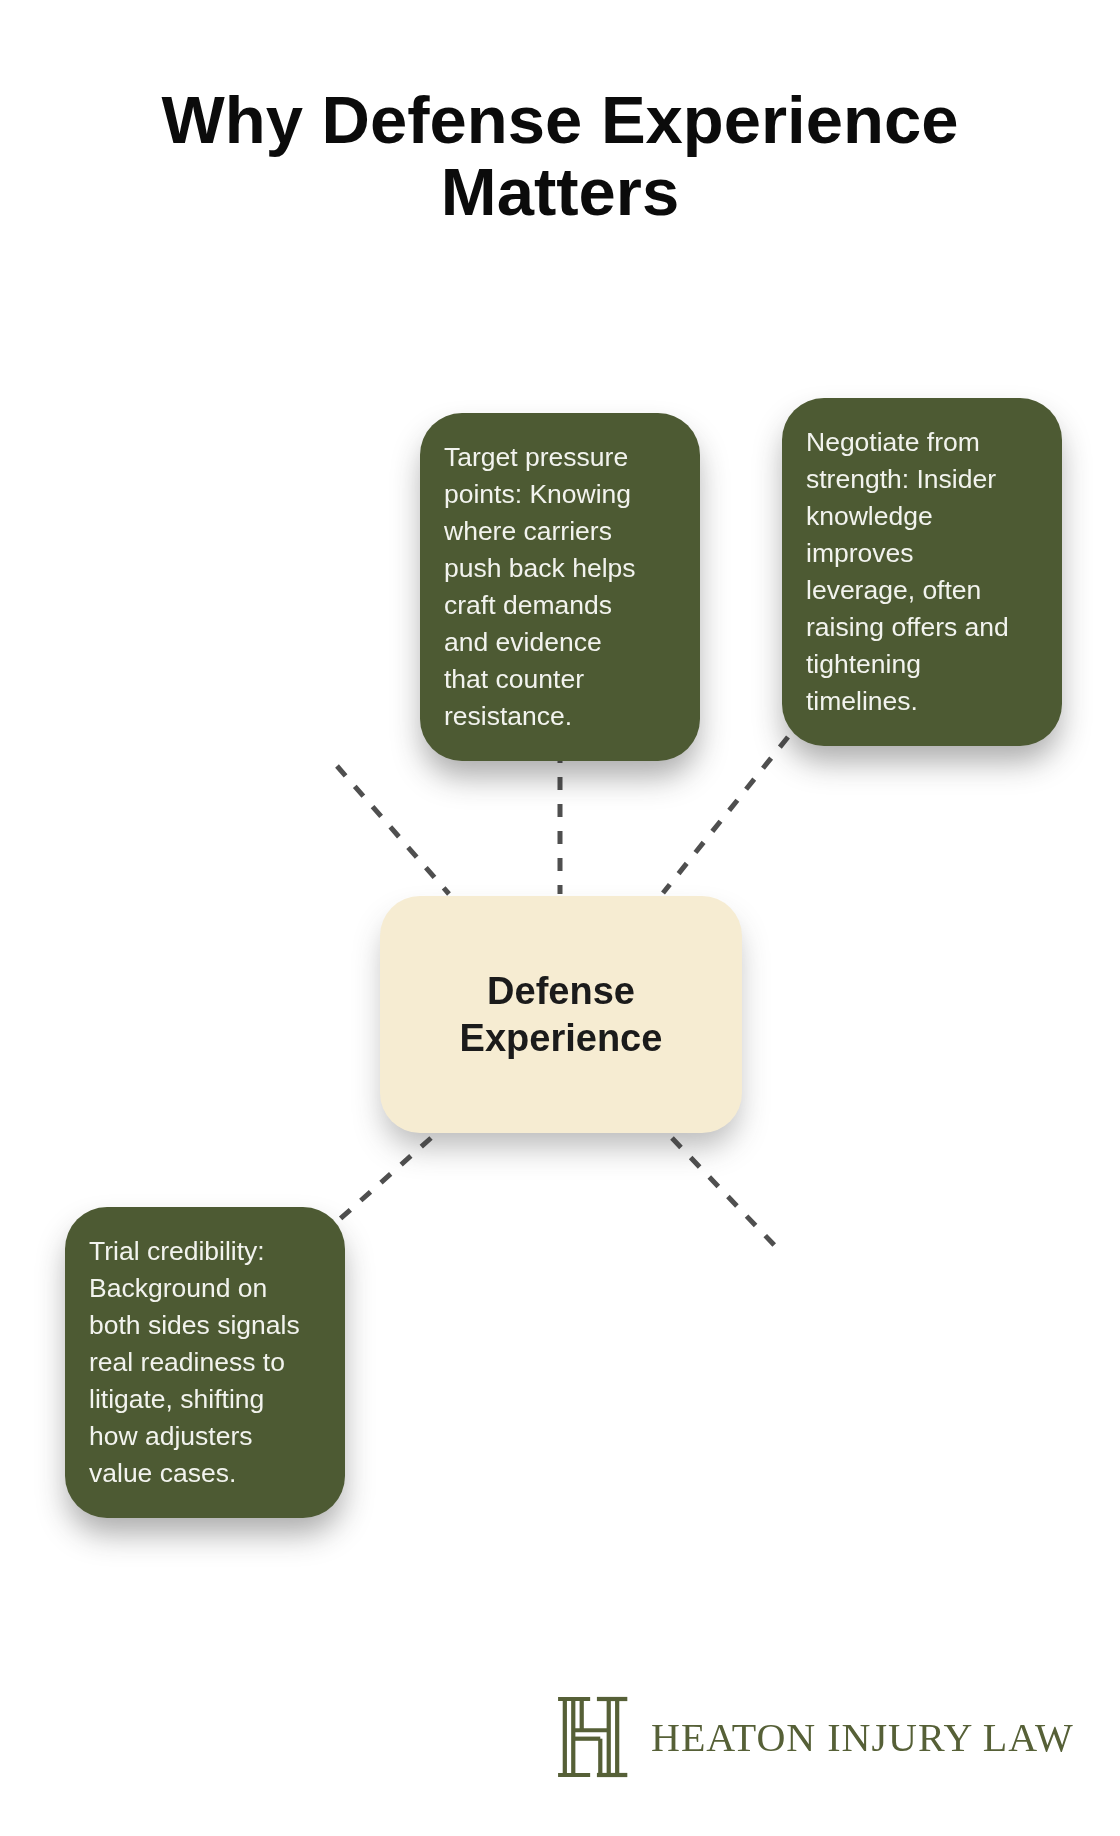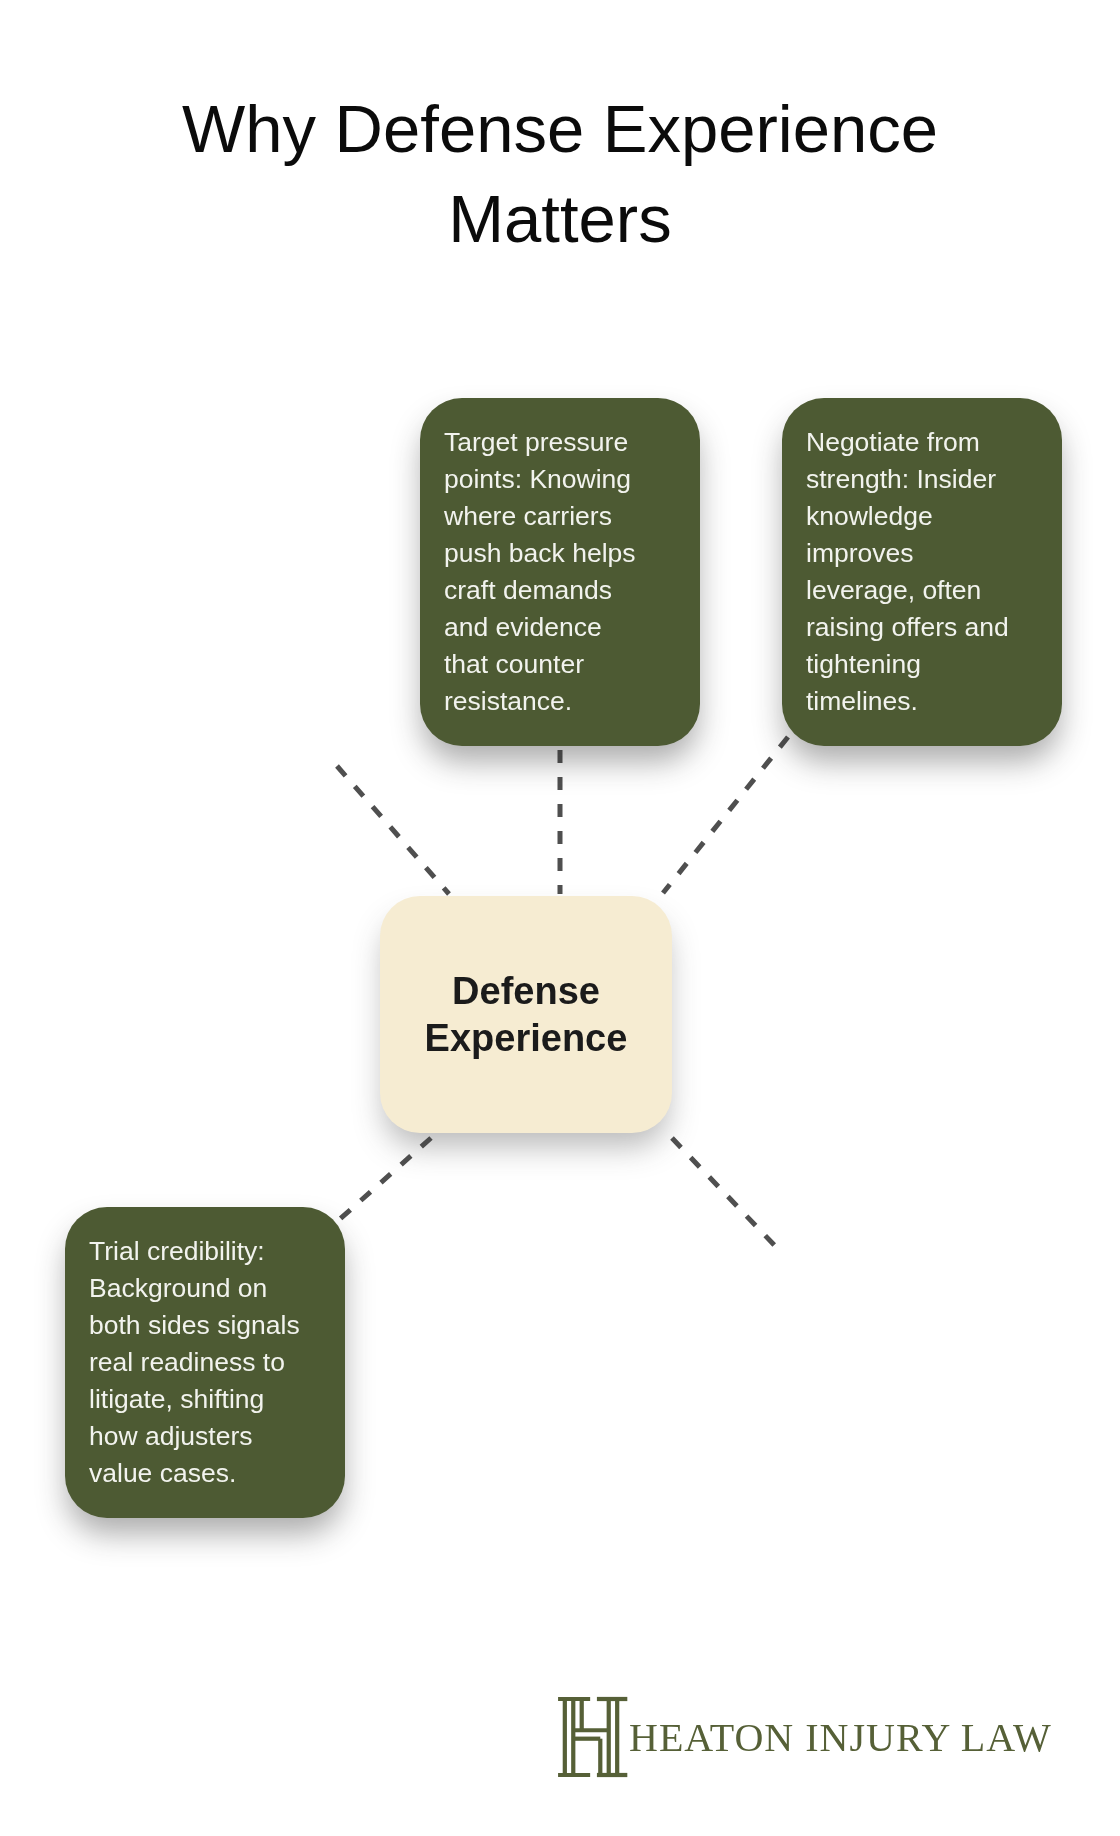--- a/index.html
+++ b/index.html
@@ -16,22 +16,22 @@
     background: #ffffff;
     overflow: hidden;
   }
   .title {
     position: absolute;
     left: 0;
     right: 0;
     top: 84px;
     text-align: center;
     font-size: 67px;
-    line-height: 90px;
-    font-weight: 400;
+    line-height: 72px;
+    font-weight: 700;
     color: #0b0b0b;
     white-space: pre-line;
     letter-spacing: 0px;
   }
   .connectors {
     position: absolute;
     left: 0;
     top: 0;
     width: 1120px;
     height: 1836px;
@@ -46,29 +46,29 @@
     padding: 26px 22px 26px 24px;
     box-shadow: 0 18px 30px -2px rgba(40, 40, 40, 0.38);
   }
   .bubble-text {
     color: #f2f3ee;
     font-size: 26.5px;
     line-height: 37px;
     white-space: pre;
   }
   .bubble-1 { left: 62px;  top: 398px; }
-  .bubble-2 { left: 420px; top: 398px; }
+  .bubble-2 { left: 420px; top: 413px; }
   .bubble-3 { left: 782px; top: 398px; }
   .bubble-4 { left: 65px;  top: 1207px; }
   .bubble-5 { left: 780px; top: 1207px; }
   .center-node {
     position: absolute;
     left: 380px;
     top: 896px;
-    width: 292px;
+    width: 362px;
     height: 237px;
     background: #f6ecd2;
     border-radius: 40px;
     box-shadow: 0 18px 30px -4px rgba(60, 60, 60, 0.35);
     display: flex;
     align-items: center;
     justify-content: center;
   }
   .center-label {
     font-size: 38px;
@@ -77,20 +77,21 @@
     color: #1b1b1b;
     text-align: center;
     white-space: pre-line;
   }
   .footer-logo {
     position: absolute;
     left: 553px;
     top: 1694px;
     display: flex;
     align-items: center;
+    gap: 22px;
   }
   .brand-text {
     font-family: "Liberation Serif", serif;
     font-size: 40px;
     letter-spacing: 1px;
     color: #566037;
     white-space: nowrap;
   }
 </style>
 </head>

